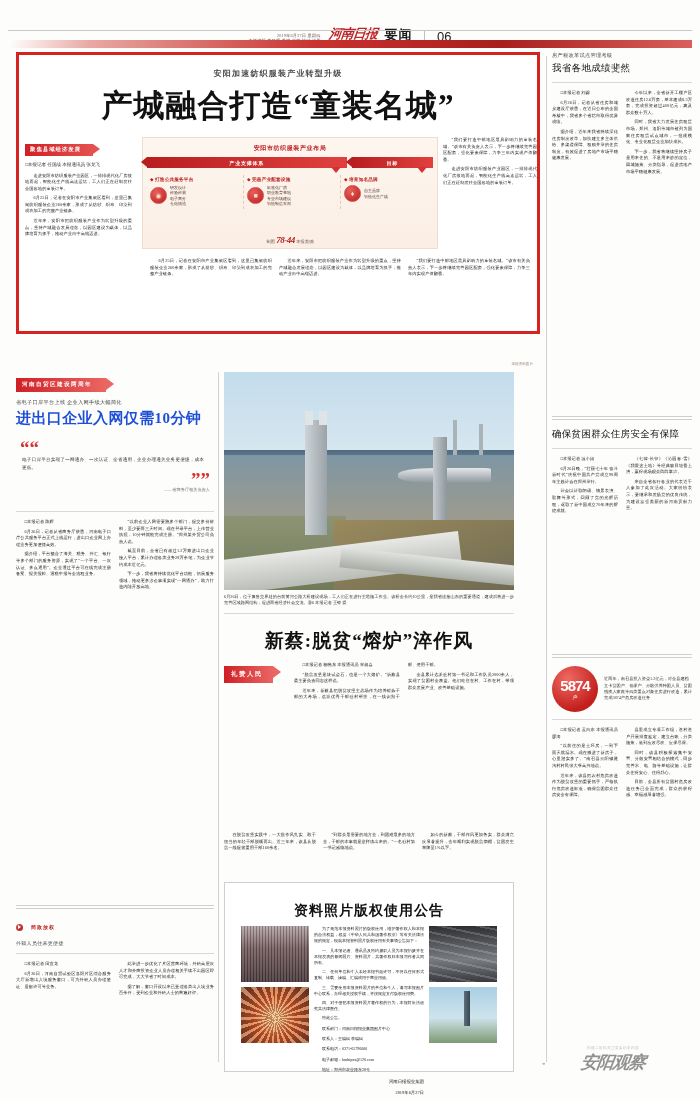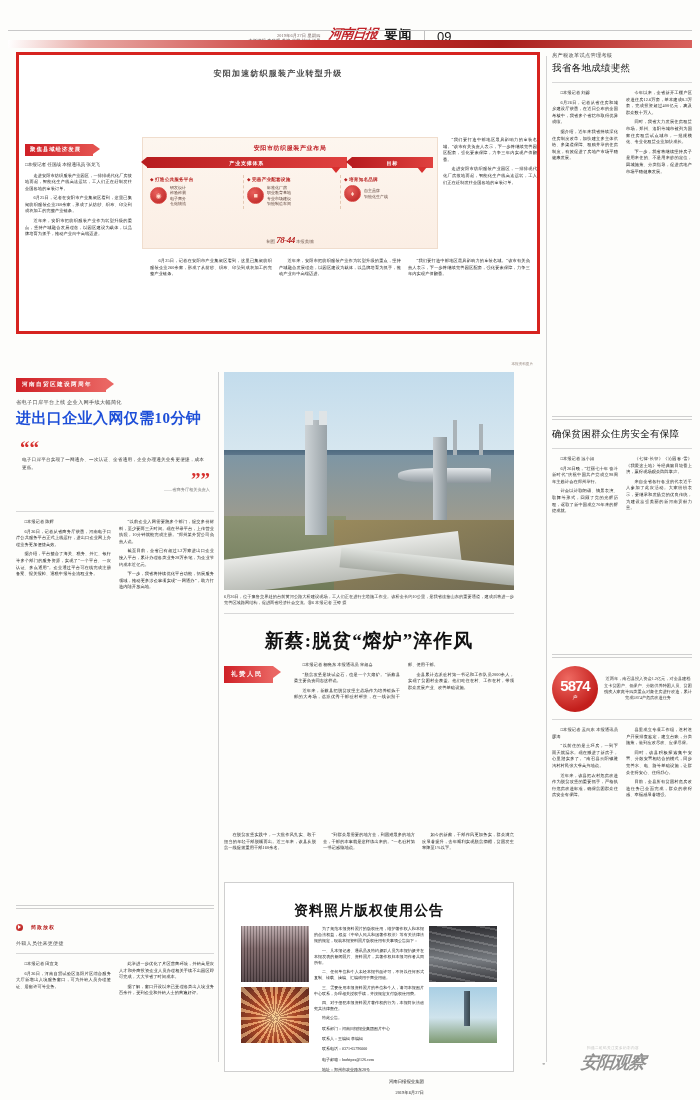--- a/index.html
+++ b/index.html
@@ -185,21 +185,21 @@
     background:repeating-linear-gradient(12deg,rgba(255,255,255,.18) 0 2px,transparent 2px 8px);}
   .th-tower{background:linear-gradient(180deg,#a9cfe4 0%,#cfe3ec 55%,#7e9a72 100%);}
   .th-tower:after{content:"";position:absolute;left:52%;top:8%;width:9%;height:62%;
     background:linear-gradient(90deg,#5c7080,#38474f);}
   .notice-text{font-size:4px;line-height:6.2px;color:#222;text-align:justify;word-break:break-all;}
   .notice-text p{margin:0 0 3px 0;text-indent:8px;}
   .notice-sign{font-size:4px;line-height:6.4px;color:#222;margin-top:4px;text-indent:8px;}
   .notice-foot{text-align:right;font-size:4.4px;color:#222;margin-top:5px;line-height:6px;}
 
   
-  .statrow{display:flex;align-items:center;gap:6px;margin:6px 0;text-align:center;}
+  .statrow{display:flex;align-items:center;gap:6px;margin:6px 0;}
   .statcircle{
     width:46px;height:46px;border-radius:50%;flex:0 0 46px;
     background:radial-gradient(circle at 35% 28%,#ef6a62,#c31f1c 70%);
     color:#fff;display:flex;flex-direction:column;align-items:center;justify-content:center;
   }
   .statnum{font-size:15px;font-weight:bold;letter-spacing:-1px;line-height:15px;
     font-family:"Liberation Sans",sans-serif;}
   .statunit{font-size:5px;margin-top:1px;}
   .statside{font-size:4.2px;line-height:6.4px;color:#333;}
 
@@ -225,28 +225,29 @@
 
   <div class="masthead">
     <div class="mh-inner">
       <div class="mh-dateblock">
         <div>2019年6月27日 星期四</div>
         <div>本版编辑 李晓辉 美编 张萌 校对 赵果</div>
       </div>
       <div class="mh-logo">河南日报</div>
       <div class="mh-section">要闻</div>
       <div class="mh-bar">|</div>
-      <div class="mh-pageno">09</div>
+      <div class="mh-pageno">06</div>
     </div>
   </div>
   <div class="mh-rule"></div>
   <div class="mh-redband"></div>
 
   <div class="leadbox">
     <div class="lead-sub">安阳加速纺织服装产业转型升级</div>
+    <div class="lead-title">产城融合打造“童装名城”</div>
 
     <div class="lead-body">
 
       <div class="lead-col1">
         <div class="redtag">聚焦县域经济发展</div>
         <div class="byline">□本报记者 任国战
 本报通讯员 张龙飞</div>
         <div class="bodytext">
           <p>走进安阳市纺织服装产业园区，一排排现代化厂房拔地而起，智能化生产线高速运转，工人们正在赶制发往全国各地的童装订单。</p>
           <p>6月25日，记者在安阳市产业集聚区看到，这里已集聚纺织服装企业260余家，形成了从纺纱、织布、印染到成衣加工的完整产业链条。</p>

